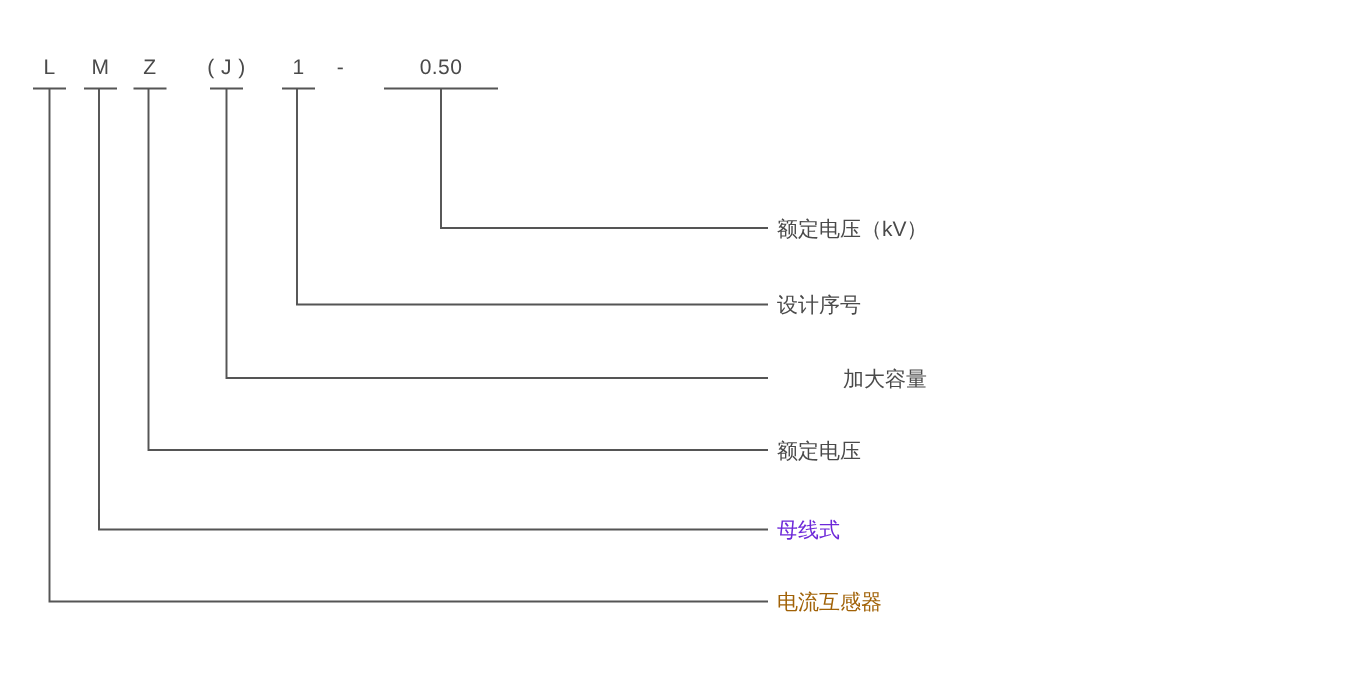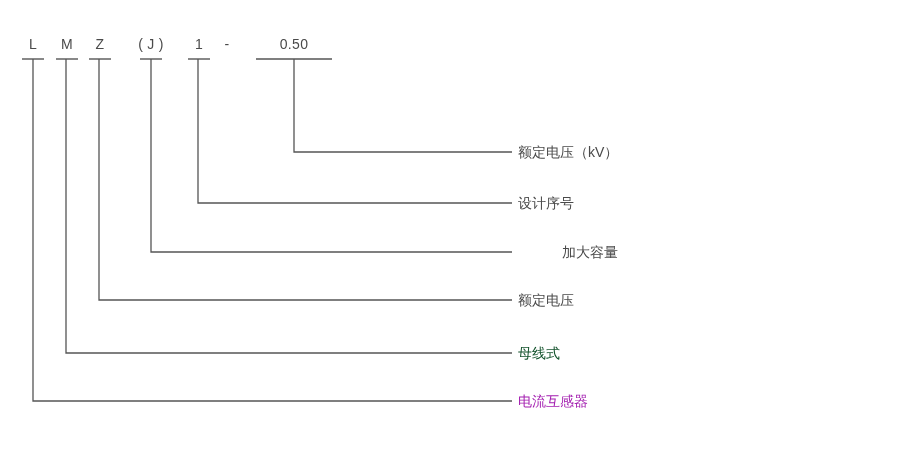--- a/index.html
+++ b/index.html
@@ -74,17 +74,17 @@
       <div class="code-token" style="left: 151px; top: 37px; color: rgb(74, 74, 74);">( J )</div>
       <div class="code-token" style="left: 199px; top: 37px; color: rgb(74, 74, 74);">1</div>
       <div class="code-token" style="left: 227px; top: 37px; color: rgb(74, 74, 74);">-</div>
       <div class="code-token" style="left: 294px; top: 37px; color: rgb(74, 74, 74);">0.50</div>
     </div>
   <div id="labels-layer">
       <div class="label-text" style="left: 518px; top: 152px; color: rgb(74, 74, 74);">额定电压（kV）</div>
       <div class="label-text" style="left: 518px; top: 203px; color: rgb(74, 74, 74);">设计序号</div>
       <div class="label-text" style="left: 518px; top: 252px; color: rgb(74, 74, 74); margin-left: 44px;">加大容量</div>
       <div class="label-text" style="left: 518px; top: 300px; color: rgb(74, 74, 74);">额定电压</div>
-      <div class="label-text" style="left: 518px; top: 353px; color: #14532d;">母线式</div>
-      <div class="label-text" style="left: 518px; top: 401px; color: #a21caf;">电流互感器</div>
+      <div class="label-text" style="left: 518px; top: 353px; color: #6d28d9;">母线式</div>
+      <div class="label-text" style="left: 518px; top: 401px; color: #a16207;">电流互感器</div>
     </div>
 
 </div>
 
 </body></html>

